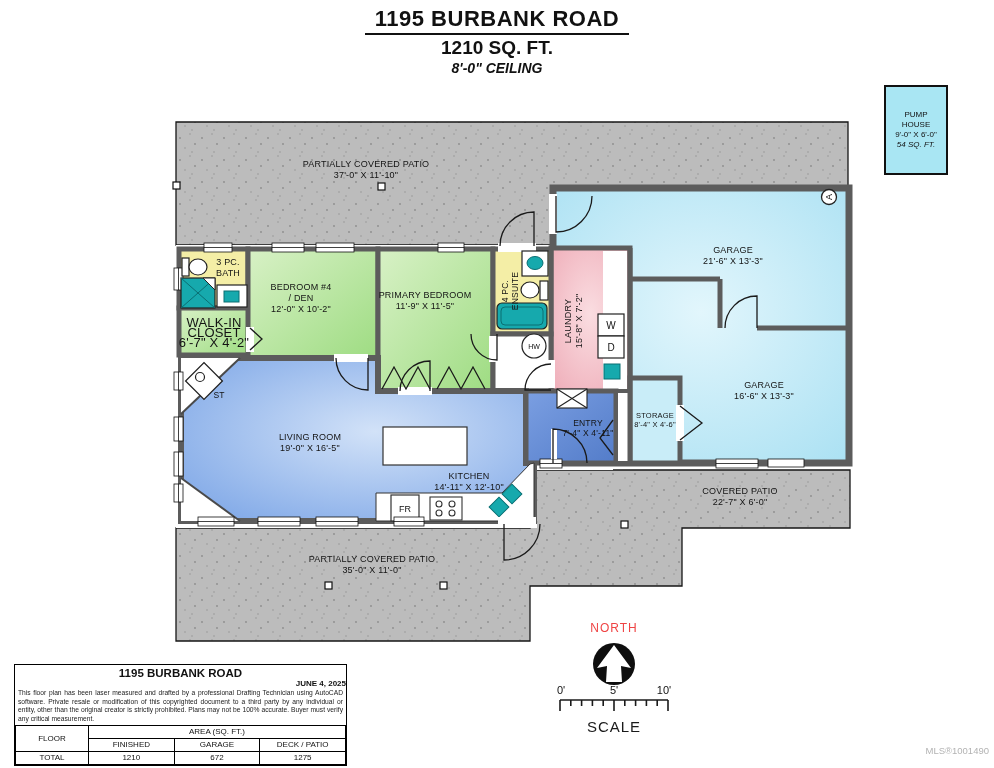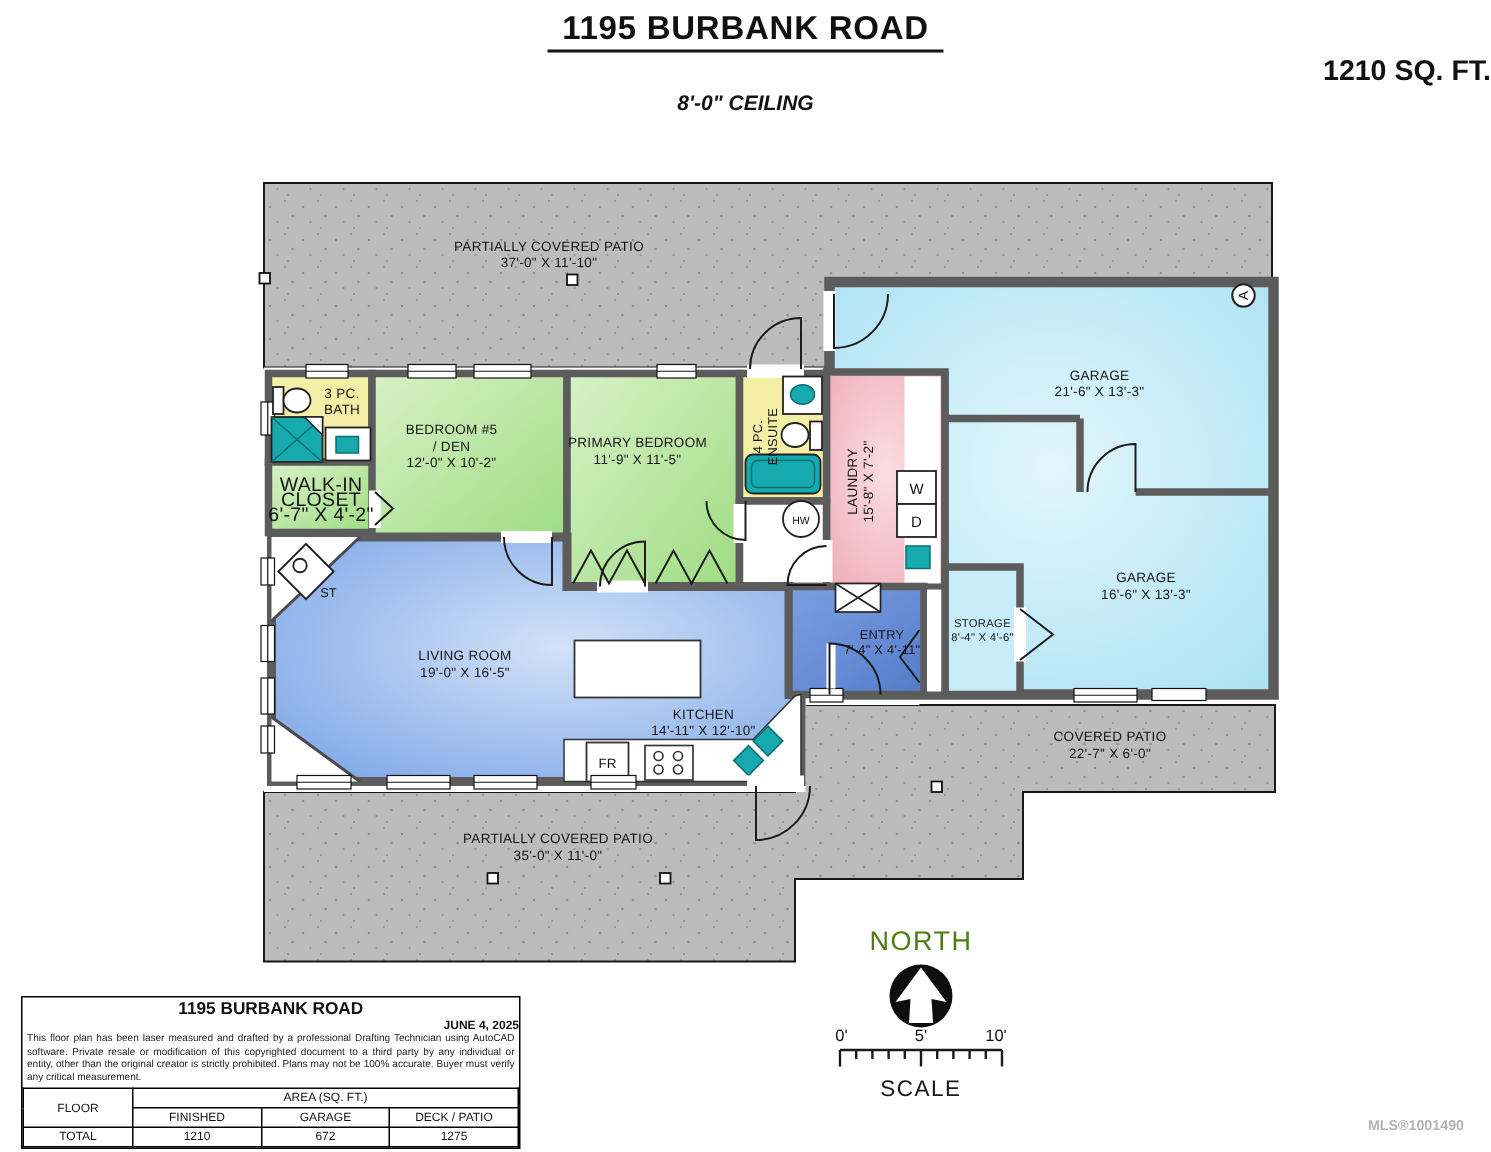--- a/index.html
+++ b/index.html
@@ -6,50 +6,56 @@
   #page{position:relative;width:994px;height:768px;background:#fff;overflow:hidden;
         font-family:"Liberation Sans", sans-serif;color:#111;}
   svg{position:absolute;left:0;top:0;}
   .lbl{position:absolute;font-size:9px;line-height:11px;color:#141414;text-align:center;
        transform:translate(-50%,-50%);white-space:nowrap;letter-spacing:.2px;}
   .lbl.sm{font-size:7.5px;line-height:9px;}
   .lbl.vert{transform:translate(-50%,-50%) rotate(-90deg);}
   .titlewrap{position:absolute;left:0;top:6px;width:994px;text-align:center;}
   .t1{font-size:22px;font-weight:bold;letter-spacing:.5px;display:inline-block;
       border-bottom:2.5px solid #111;padding:0 10px 1px 10px;}
-  .t2{font-size:19px;font-weight:bold;margin-top:2px;text-align:right;}
+  .t2{font-size:19px;font-weight:bold;margin-top:2px;}
   .t3{font-size:14px;font-weight:bold;font-style:italic;margin-top:1px;}
   .pump{position:absolute;left:884px;top:85px;width:60px;height:86px;background:#a9e6f3;
         border:2.5px solid #111;display:flex;flex-direction:column;justify-content:center;
         text-align:center;font-size:8px;line-height:10px;}
   .pump .it{font-style:italic;}
   .north{position:absolute;left:614px;top:628px;transform:translate(-50%,-50%);
-         font-size:18px;letter-spacing:1px;color:#4d7c0f;}
+         font-size:12px;letter-spacing:1px;color:#ef4444;}
   .scalelbl{position:absolute;left:614px;top:726px;transform:translate(-50%,-50%);
          font-size:15px;letter-spacing:1px;color:#1a1a1a;}
   .infobox{position:absolute;left:14px;top:664px;width:331px;border:1.5px solid #000;background:#fff;}
   .ib-title{font-size:11.5px;font-weight:bold;text-align:center;padding-top:2px;line-height:12px;}
   .ib-date{font-size:8px;font-weight:bold;text-align:right;line-height:9px;}
   .ib-disc{font-size:6.7px;line-height:8.6px;text-align:justify;padding:1px 3px 2px 3px;color:#222;}
   table.ib{width:100%;border-collapse:collapse;table-layout:fixed;}
   table.ib td{border:1px solid #000;font-size:8px;text-align:center;padding:1px 0;line-height:10px;}
   td.floorcell{width:72px;font-size:9px;}
-  .mls{position:absolute;right:18px;top:745px;font-size:9.5px;color:#b3b3b3;font-weight:bold;}
+  .mls{position:absolute;right:5px;top:745px;font-size:9.5px;color:#b3b3b3;}
 </style>
 </head>
 <body>
 
 <div id="page">
 
   <div class="titlewrap">
     <div><span class="t1">1195 BURBANK ROAD</span></div>
     <div class="t2">1210 SQ. FT.</div>
     <div class="t3">8'-0" CEILING</div>
   </div>
 
+  <div class="pump">
+    <div>PUMP</div>
+    <div>HOUSE</div>
+    <div>9'-0" X 6'-0"</div>
+    <div class="it">54 SQ. FT.</div>
+  </div>
 
   <svg width="994" height="768" viewBox="0 0 994 768">
     <defs>
       <pattern id="spk" width="22" height="22" patternUnits="userSpaceOnUse">
         <rect width="22" height="22" fill="#bcbcbc"></rect>
         <circle cx="4" cy="6" r="0.9" fill="#8d8d8d"></circle>
         <circle cx="14" cy="2" r="0.8" fill="#979797"></circle>
         <circle cx="19" cy="12" r="0.9" fill="#8d8d8d"></circle>
         <circle cx="9" cy="16" r="0.8" fill="#989898"></circle>
         <circle cx="16" cy="20" r="0.7" fill="#909090"></circle>
@@ -301,21 +307,21 @@
   <div class="lbl" style="left:228px;top:268px">
     <div>3 PC.</div>
     <div>BATH</div>
   </div>
   <div class="lbl" style="left:214px;top:333px;font-size:13px;line-height:10px">
     <div>WALK-IN</div>
     <div>CLOSET</div>
     <div>6'-7" X 4'-2"</div>
   </div>
   <div class="lbl" style="left:301px;top:298px">
-    <div>BEDROOM #5</div>
+    <div>BEDROOM #4</div>
     <div>/ DEN</div>
     <div>12'-0" X 10'-2"</div>
   </div>
   <div class="lbl" style="left:425px;top:301px">
     <div>PRIMARY BEDROOM</div>
     <div>11'-9" X 11'-5"</div>
   </div>
   <div class="lbl vert" style="left:510px;top:291px;font-size:8.5px;line-height:10px">
     <div>4 PC.</div>
     <div>ENSUITE</div>

